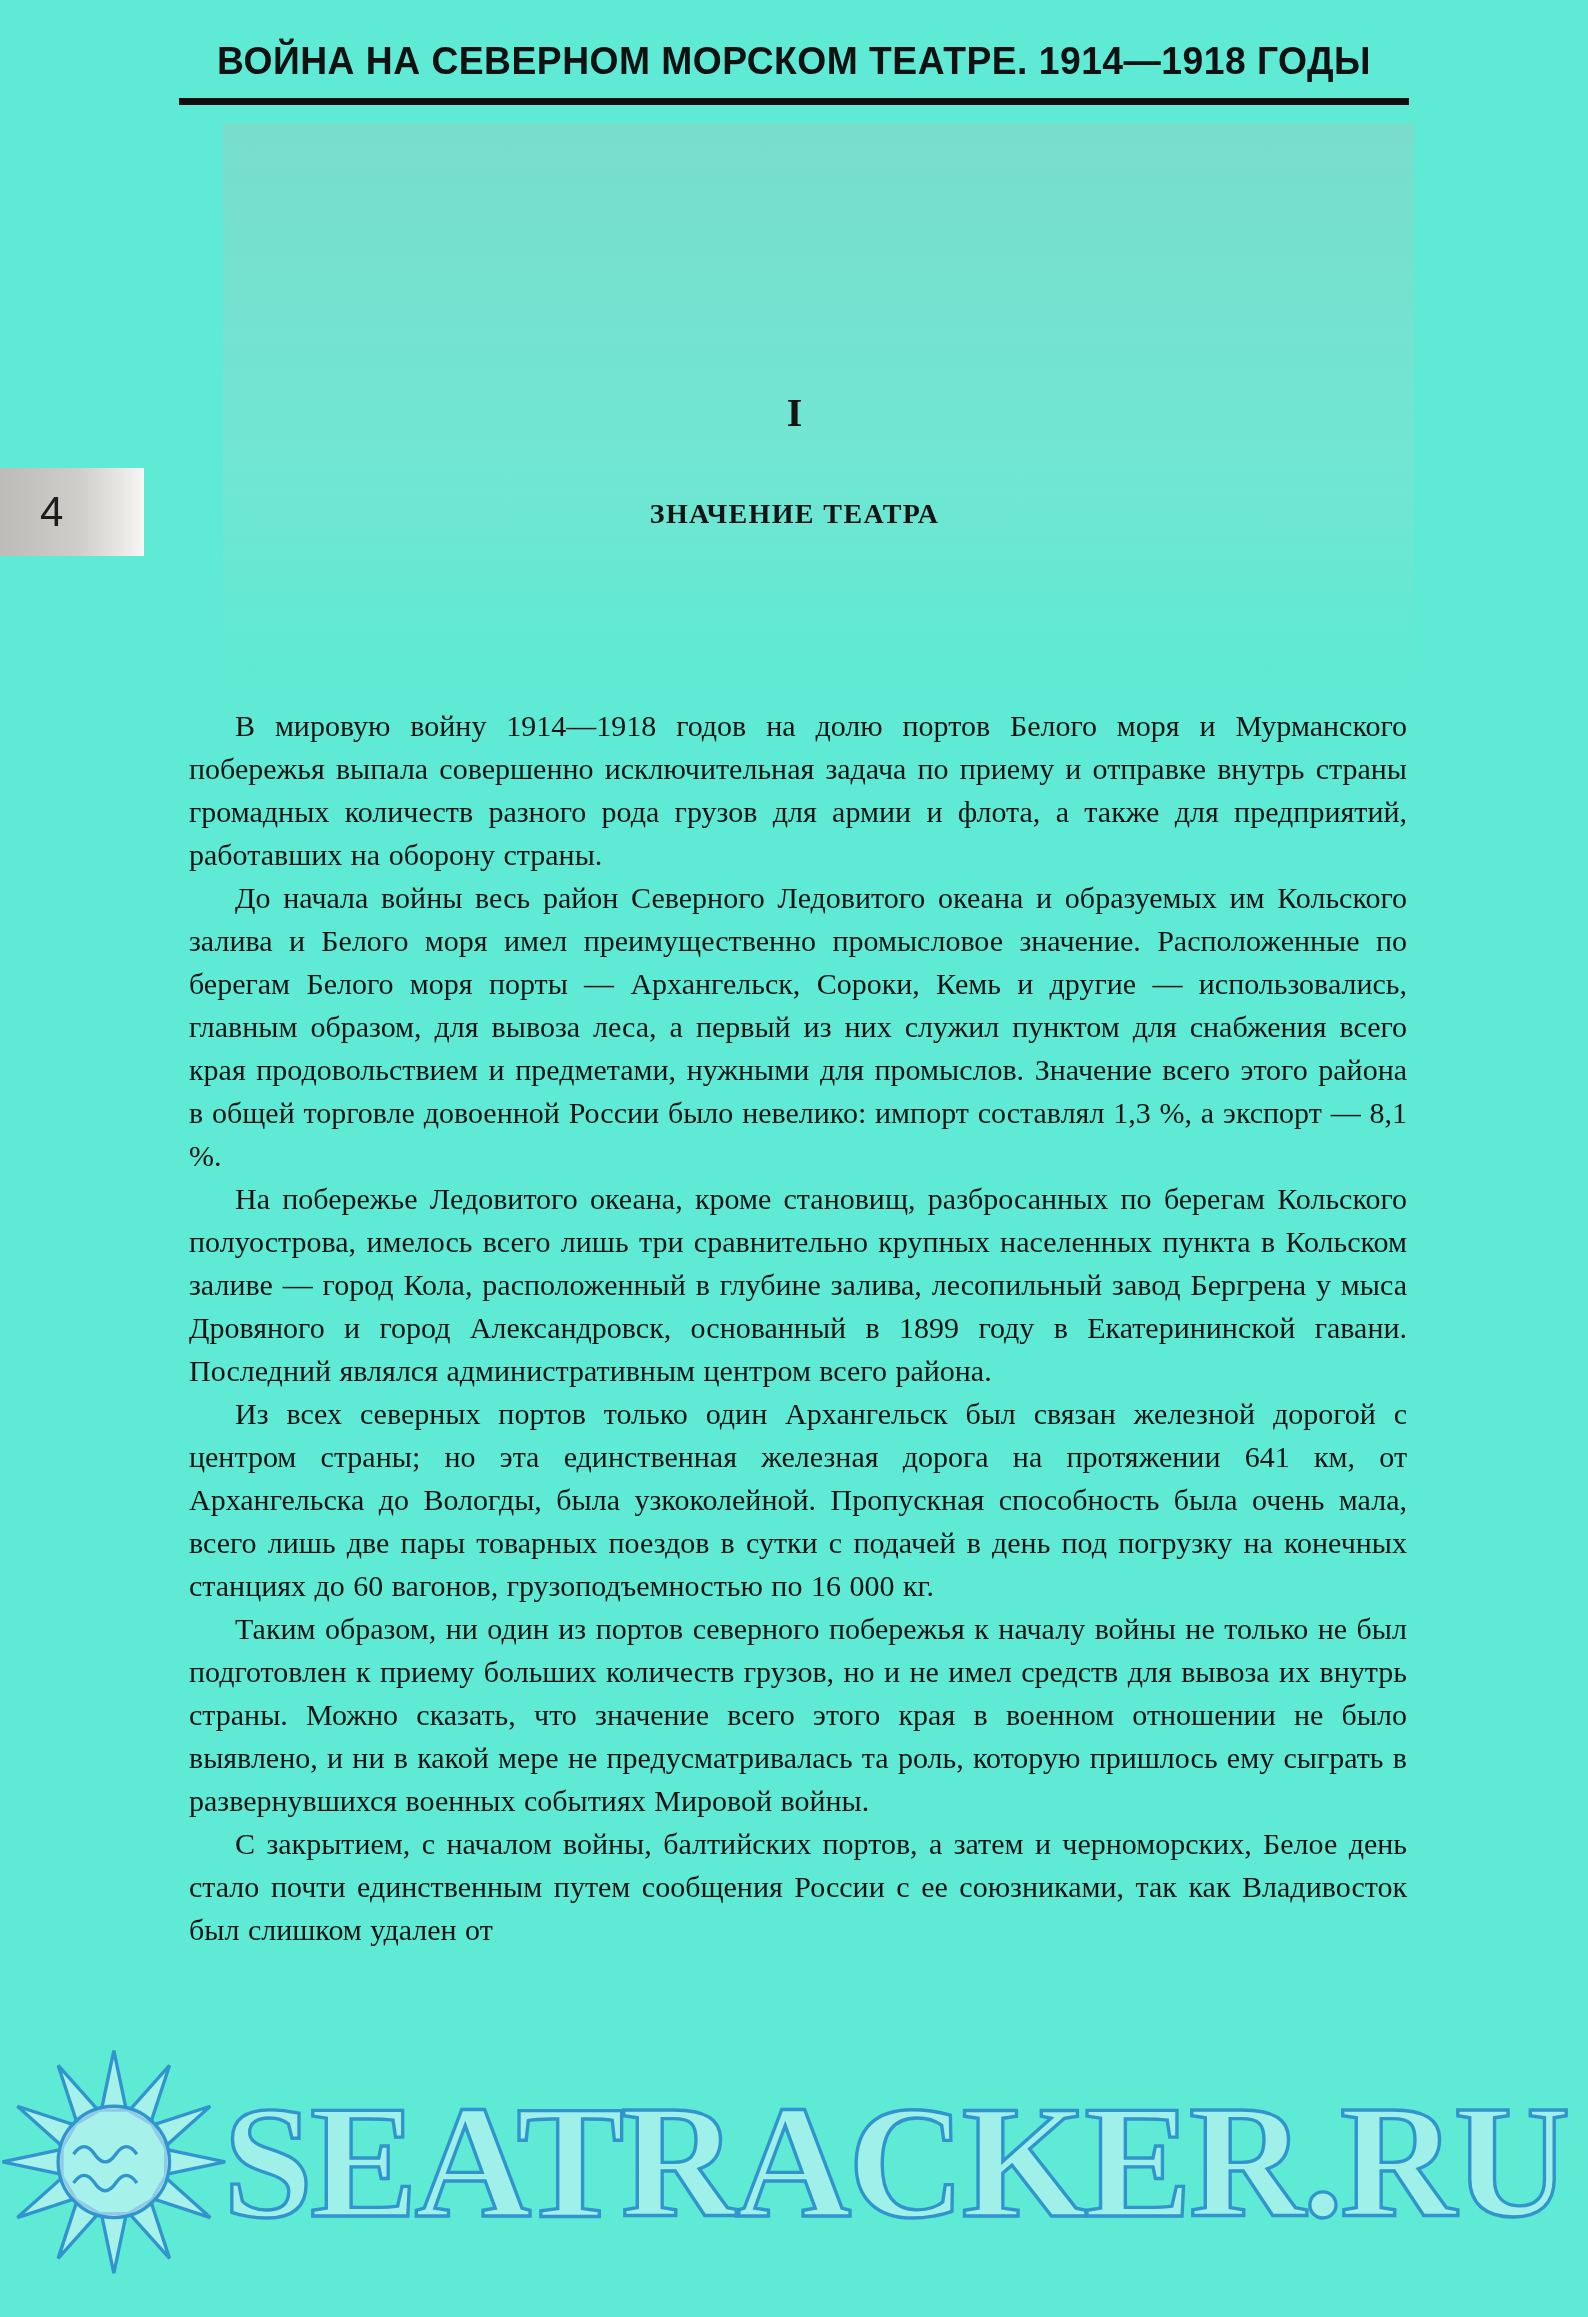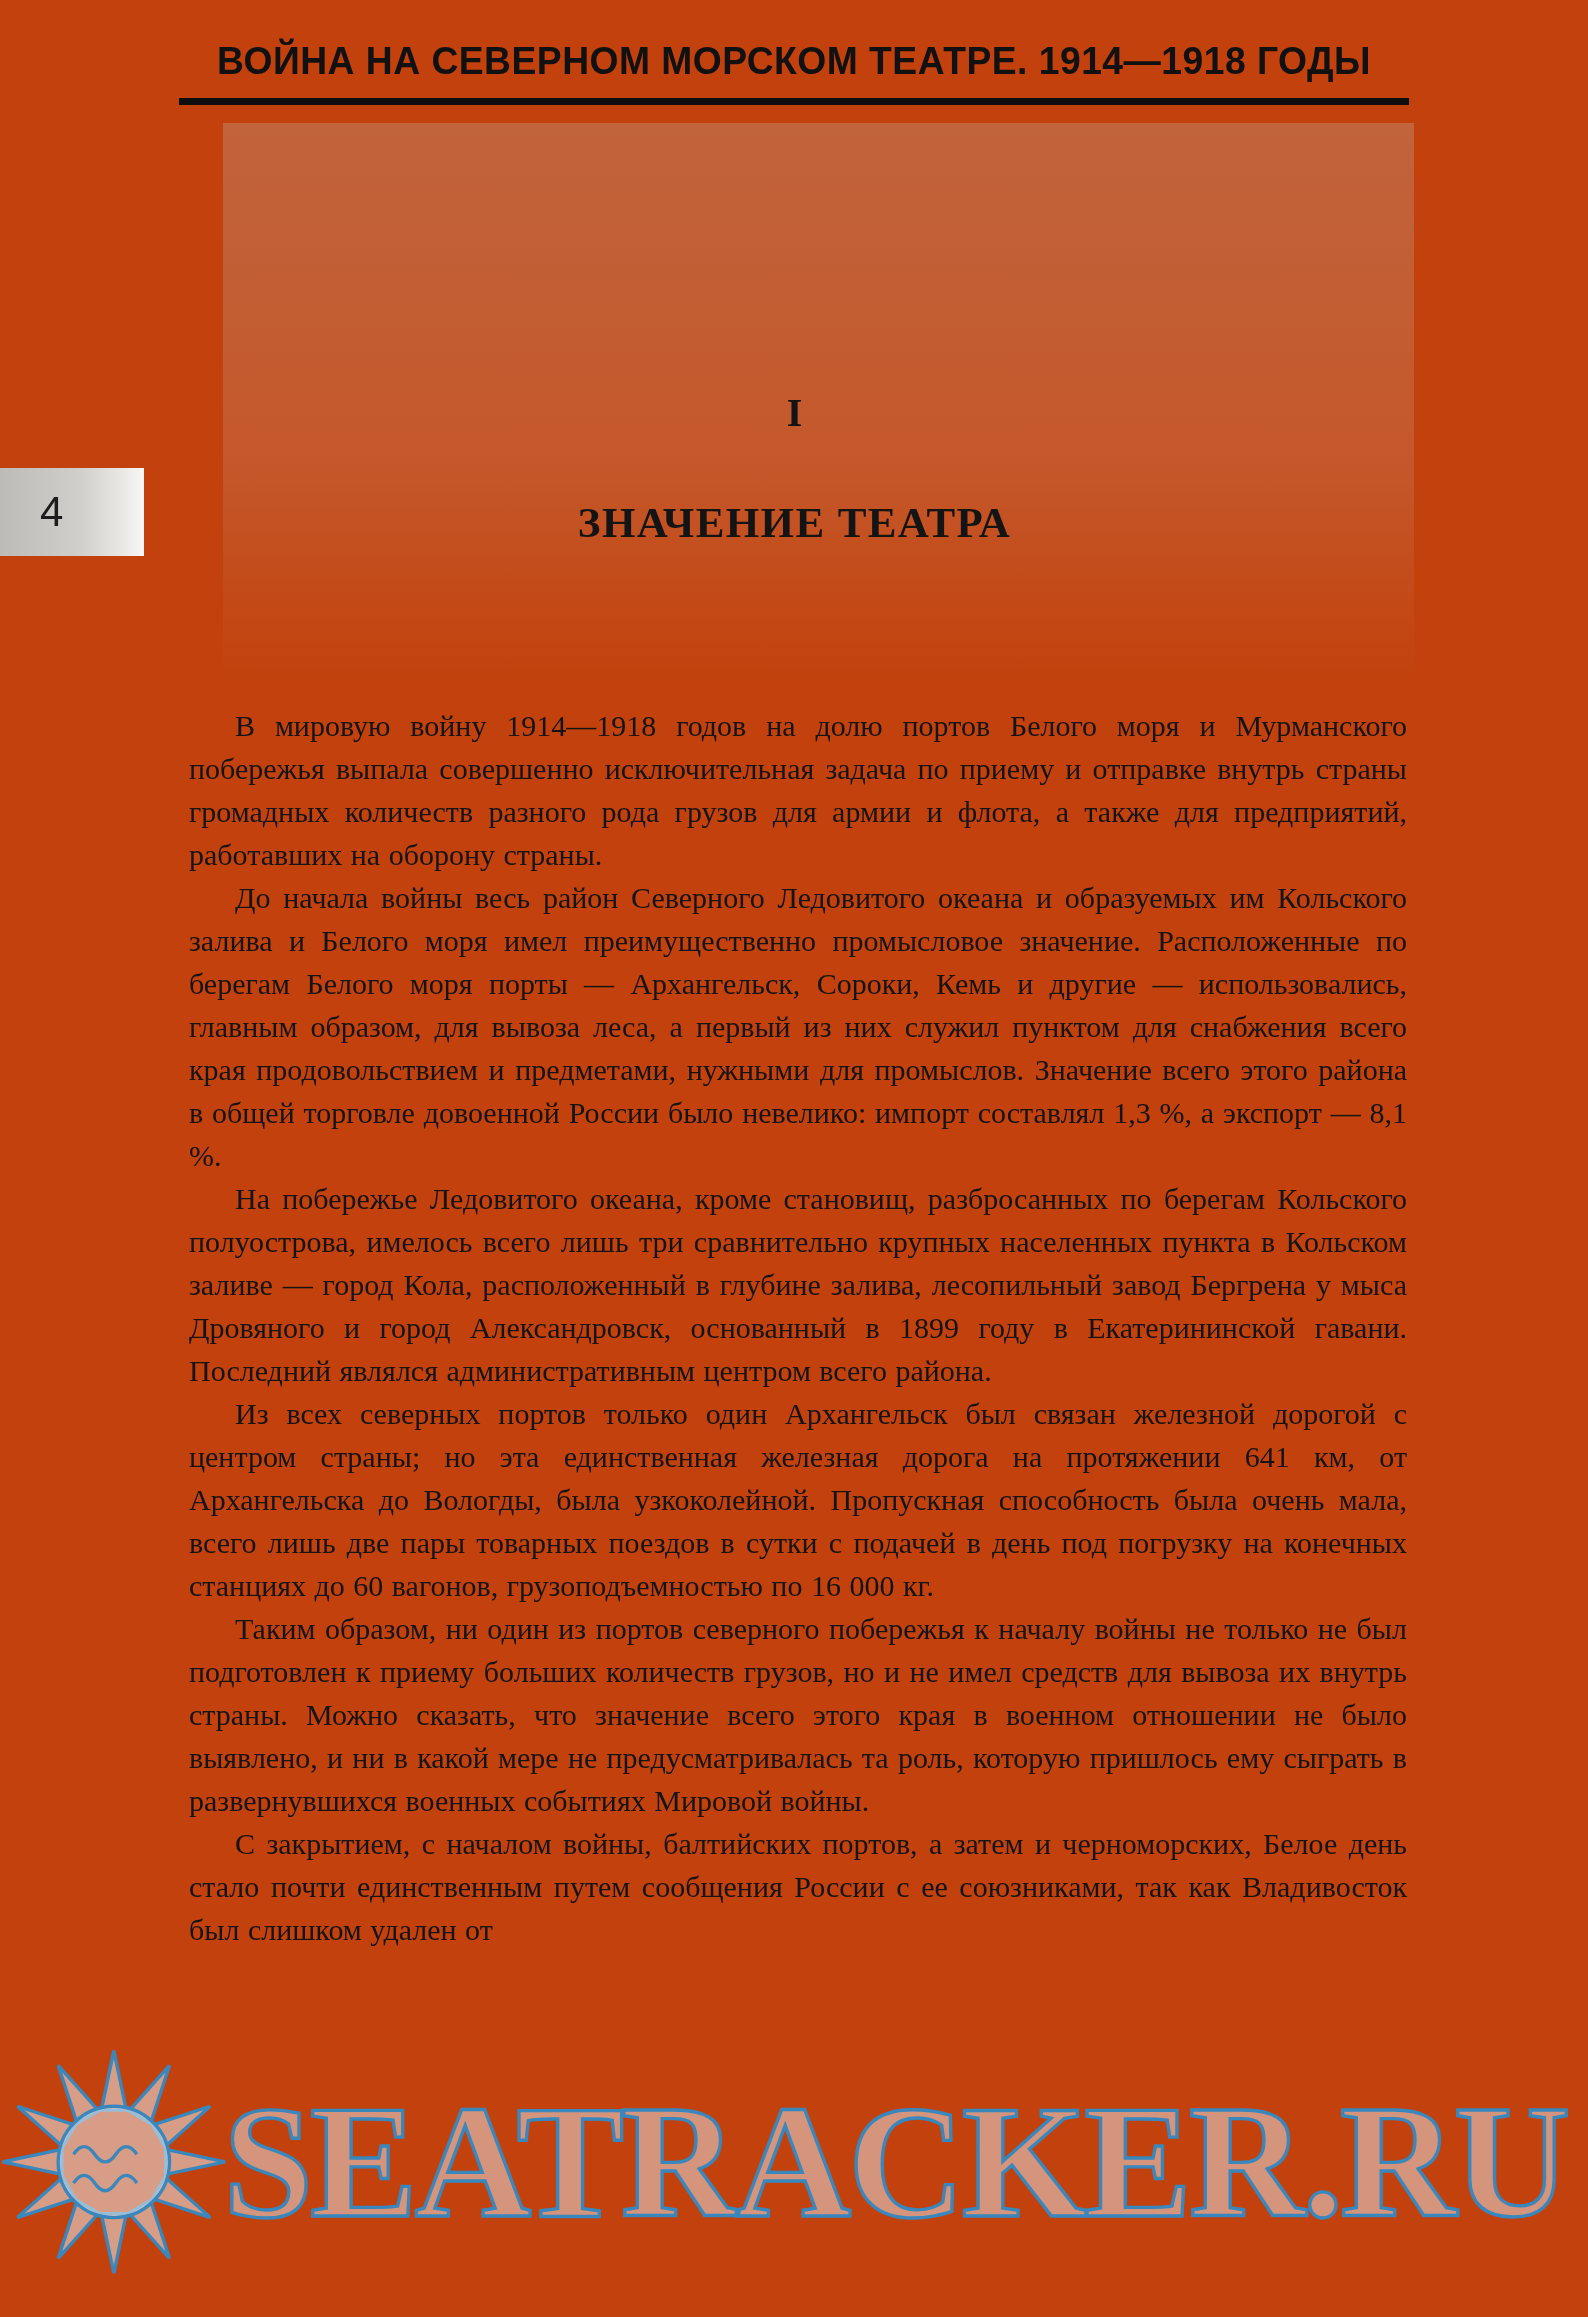--- a/index.html
+++ b/index.html
@@ -4,21 +4,21 @@
 <style>
   html, body {
     margin: 0;
     padding: 0;
     background: #ffffff;
   }
   .page {
     position: relative;
     width: 1588px;
     height: 2317px;
-    background: #c2410c;
+    background: #5eead4;
     overflow: hidden;
     font-family: "Liberation Serif", serif;
     color: #141414;
   }
   
   .running-header {
     position: absolute;
     top: 40px;
     left: 179px;
     width: 1230px;
@@ -74,21 +74,21 @@
     font-weight: bold;
     font-size: 40px;
   }
   .chapter-title {
     position: absolute;
     top: 498px;
     left: 187px;
     width: 1215px;
     text-align: center;
     font-weight: bold;
-    font-size: 43px;
+    font-size: 28px;
     letter-spacing: 1.4px;
   }
   .body-text {
     position: absolute;
     top: 704px;
     left: 189px;
     width: 1218px;
     font-size: 30px;
     line-height: 43px;
     text-align: justify;

